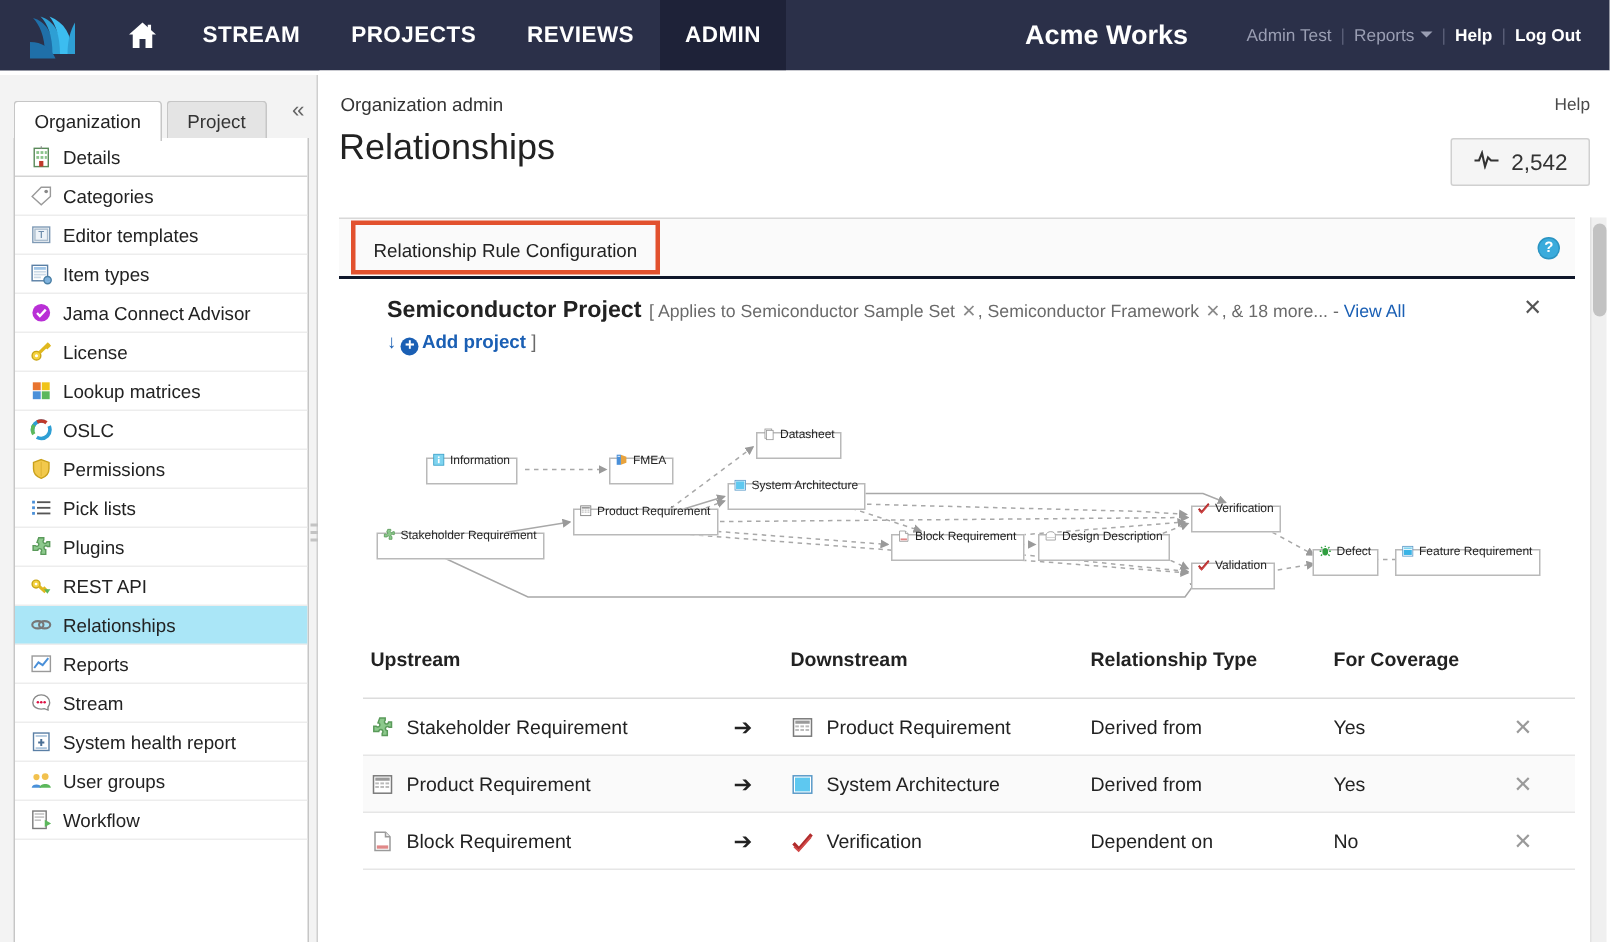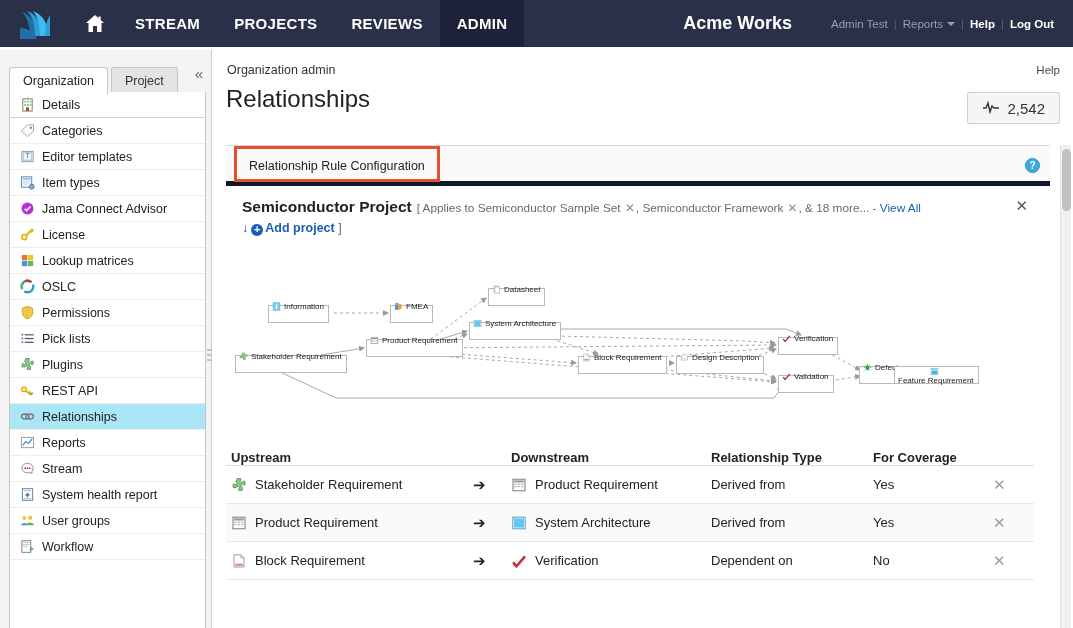--- a/index.html
+++ b/index.html
@@ -129,39 +129,39 @@
 
   
   #panel {
     position: absolute; top: 98px; left: 13px;
     width: 824px; height: 483px;
     border-top: 1px solid #d8d8d8;
     background: #fff;
   }
   #tabbar {
     position: relative; height: 40px;
-    border-bottom: 5px solid #0f172a;
+    border-bottom: 2px solid #0f172a;
     background: #fafafa;
     display: flex; align-items: center;
   }
   #rule-tab {
     margin-left: 8px; height: 36px; line-height: 34px;
     padding: 0 12px; font-size: 12.5px; color: #222;
     border: 3px solid #e2512e; background: #fafafa;
     cursor: pointer; white-space: nowrap;
   }
   #help-badge {
     position: absolute; right: 10px; top: 12px;
     width: 15px; height: 15px; border-radius: 50%;
     background: #3aabdc; color: #fff; font-size: 10px; font-weight: bold;
     display: flex; align-items: center; justify-content: center;
     cursor: pointer; border: 1px solid #2b94c2;
   }
 
-  #rule-body { position: relative; }
+  #rule-body { position: relative; margin-left: 16px; }
   #rule-header {
     position: relative; padding: 12px 0 0 16px;
   }
   #proj-name {
     font-size: 15.5px; font-weight: bold; color: #222; display: inline;
   }
   #applies {
     font-size: 11.8px; color: #6a6a6a; display: inline; margin-left: 5px;
   }
   #applies .xmark { color: #8a8a8a; padding: 0 1px; cursor: pointer; }
@@ -198,21 +198,21 @@
     font-size: 8px; color: #222; white-space: nowrap;
     cursor: pointer; z-index: 5;
   }
   .dnode .di { width: 9px; height: 9px; margin-right: 3px; flex: 0 0 9px;
                display:inline-flex; align-items:center; justify-content:center; }
   .dnode .di svg { display:block; }
 
   
   #tbl { position: absolute; top: 246px; left: 0; width: 808px; }
   #tbl .thead {
-    display: flex; align-items: flex-end; height: 34px;
+    display: flex; align-items: flex-start; height: 34px;
     font-size: 13px; font-weight: bold; color: #222;
     border-bottom: 1px solid #dcdcdc; padding-left: 5px;
   }
   #tbl .trow {
     display: flex; align-items: center; height: 38px;
     font-size: 13px; color: #222;
     border-bottom: 1px solid #e6e6e6; padding-left: 5px;
   }
   #tbl .trow:nth-child(even) { background: #fafafa; }
   .c-up { width: 242px; display: flex; align-items: center; }
@@ -659,21 +659,21 @@
           </div>
           <div class="dnode" style="left: 633px; top: 80px;">
             <span class="di">
               <svg width="9" height="9" viewBox="0 0 16 16">
                 <ellipse cx="8" cy="8.6" rx="3.4" ry="4.4" fill="#2f9e3f"></ellipse>
                 <path d="M8 3 L8 1.4 M4.6 4.6 L3 3 M11.4 4.6 L13 3 M3.4 8 L1.4 8 M12.6 8 L14.6 8 M4.4 11.8 L2.8 13.4 M11.6 11.8 L13.2 13.4" stroke="#2f9e3f" stroke-width="1.5"></path>
               </svg>
             </span>
             <span>Defect</span>
           </div>
-          <div class="dnode" style="left: 668px; top: 80px; flex-direction: column;">
+          <div class="dnode" style="left: 688px; top: 80px;">
             <span class="di">
               <svg width="9" height="9" viewBox="0 0 16 16">
                 <rect x="2" y="2.2" width="12" height="11.6" fill="#fff" stroke="#5a9ac8"></rect>
                 <rect x="3.2" y="3.4" width="9.6" height="2" fill="#7fd4f0"></rect>
                 <rect x="3.2" y="6.4" width="9.6" height="6" fill="#3ab4e6"></rect>
               </svg>
             </span>
             <span>Feature Requirement</span>
           </div>
         </div>

